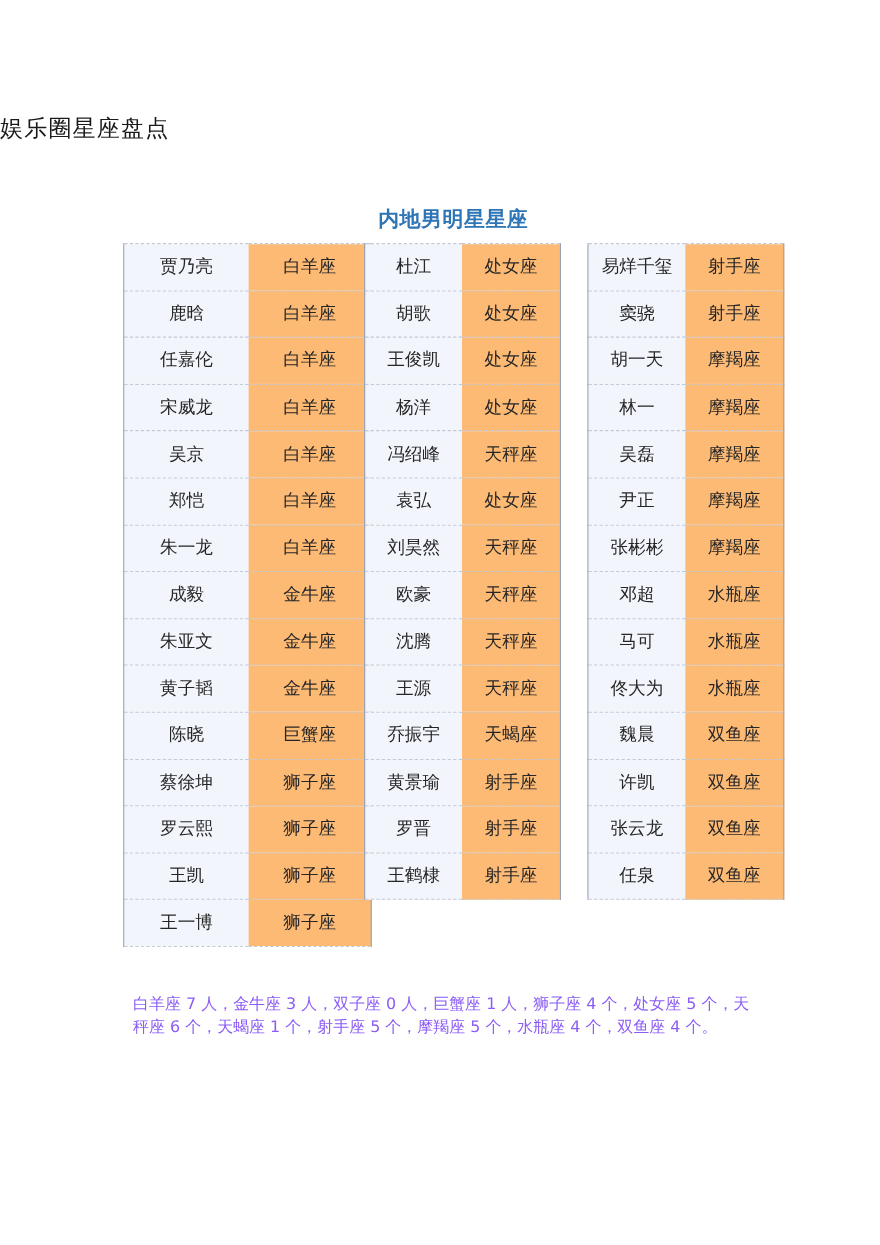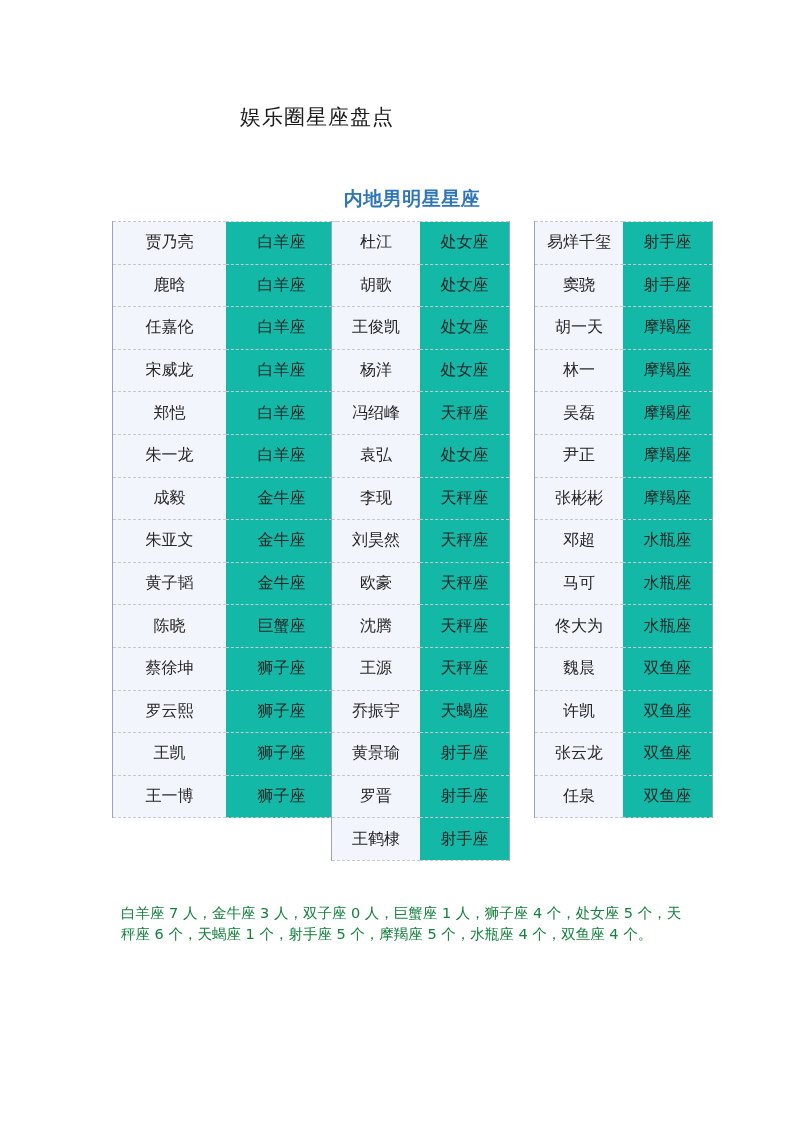--- a/index.html
+++ b/index.html
@@ -13,21 +13,20 @@
       position: relative;
       overflow: hidden;
       font-family: "DejaVu Sans", "Liberation Sans", sans-serif;
       color: #222;
     }
     .doc-title {
       position: absolute;
       top: 103px;
       left: 0;
       width: 634px;
-      text-align: center;
       font-family: Liberation Mono, monospace;
       font-size: 21px;
       color: #1a1a1a;
       letter-spacing: 1px;
     }
     .section-title {
       position: absolute;
       top: 186px;
       left: 0;
       width: 824px;
@@ -51,40 +50,40 @@
       padding: 0;
       text-align: center;
       vertical-align: middle;
       border-bottom: 1px dashed #c5c9d3;
       color: #262626;
     }
     .star-table td.name-cell {
       background: #f3f5fc;
     }
     .star-table td.sign-cell {
-      background: #14b8a6;
+      background: #fdba74;
     }
     #table-1 { left: 112px; width: 226px; padding-left: 20px; }
     #table-1 td.name-cell { width: 98px; }
     #table-1 td.sign-cell { width: 96px; }
     #table-2 { left: 331px; width: 179px; }
     #table-2 td.name-cell { width: 89px; }
     #table-2 td.sign-cell { width: 90px; }
     #table-3 { left: 534px; width: 179px; }
     #table-3 td.name-cell { width: 89px; margin-left: 48px; }
     #table-3 td.sign-cell { width: 90px; }
 
     .summary {
       position: absolute;
       top: 903px;
       left: 121px;
       width: 565px;
       font-size: 14.5px;
       line-height: 21px;
-      color: #15803d;
+      color: #8b5cf6;
     }
   </style>
 </head>
 <body>
 
 <div>
   <div class="doc-title">娱乐圈星座盘点</div>
   <div class="section-title">内地男明星星座</div>
 
   <table class="star-table" id="table-1">
@@ -96,20 +95,24 @@
         <tr>
           <td class="name-cell">鹿晗</td>
           <td class="sign-cell">白羊座</td>
         </tr>
         <tr>
           <td class="name-cell">任嘉伦</td>
           <td class="sign-cell">白羊座</td>
         </tr>
         <tr>
           <td class="name-cell">宋威龙</td>
+          <td class="sign-cell">白羊座</td>
+        </tr>
+        <tr>
+          <td class="name-cell">吴京</td>
           <td class="sign-cell">白羊座</td>
         </tr>
         <tr>
           <td class="name-cell">郑恺</td>
           <td class="sign-cell">白羊座</td>
         </tr>
         <tr>
           <td class="name-cell">朱一龙</td>
           <td class="sign-cell">白羊座</td>
         </tr>
@@ -167,24 +170,20 @@
         </tr>
         <tr>
           <td class="name-cell">冯绍峰</td>
           <td class="sign-cell">天秤座</td>
         </tr>
         <tr>
           <td class="name-cell">袁弘</td>
           <td class="sign-cell">处女座</td>
         </tr>
         <tr>
-          <td class="name-cell">李现</td>
-          <td class="sign-cell">天秤座</td>
-        </tr>
-        <tr>
           <td class="name-cell">刘昊然</td>
           <td class="sign-cell">天秤座</td>
         </tr>
         <tr>
           <td class="name-cell">欧豪</td>
           <td class="sign-cell">天秤座</td>
         </tr>
         <tr>
           <td class="name-cell">沈腾</td>
           <td class="sign-cell">天秤座</td>

